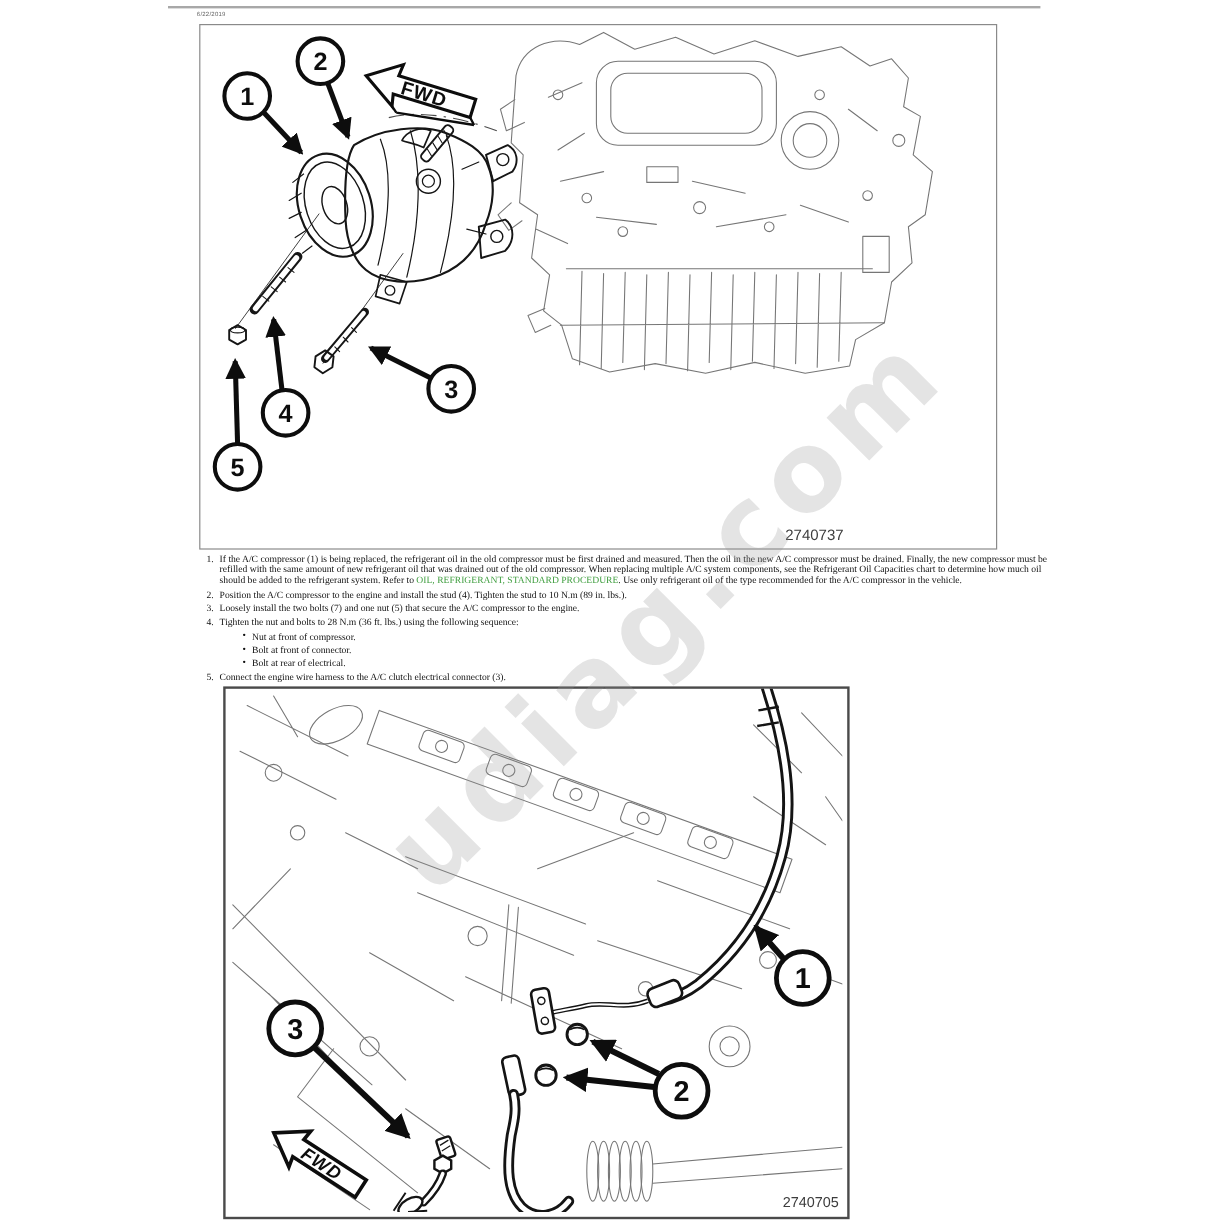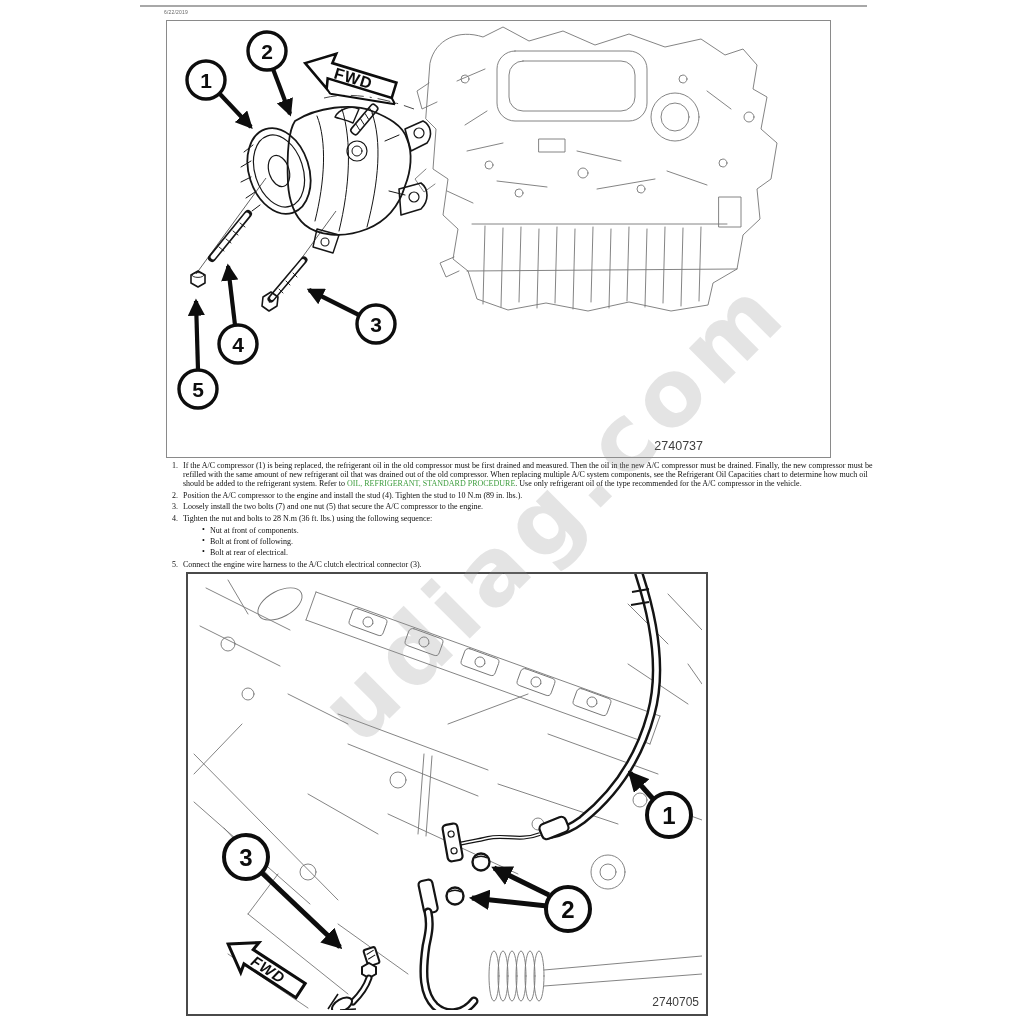--- a/index.html
+++ b/index.html
@@ -158,25 +158,25 @@
     <span class="num">3.</span>
     <span>Loosely install the two bolts (7) and one nut (5) that secure the A/C compressor to the engine.</span>
   </div>
   <div class="item">
     <span class="num">4.</span>
     <span>Tighten the nut and bolts to 28 N.m (36 ft. lbs.) using the following sequence:</span>
   </div>
   <div class="bullets">
     <div class="bullet-row">
       <span class="dot">•</span>
-      <span>Nut at front of components.</span>
+      <span>Nut at front of compressor.</span>
     </div>
     <div class="bullet-row">
       <span class="dot">•</span>
-      <span>Bolt at front of following.</span>
+      <span>Bolt at front of connector.</span>
     </div>
     <div class="bullet-row">
       <span class="dot">•</span>
       <span>Bolt at rear of electrical.</span>
     </div>
   </div>
   <div class="item">
     <span class="num">5.</span>
     <span>Connect the engine wire harness to the A/C clutch electrical connector (3).</span>
   </div>

